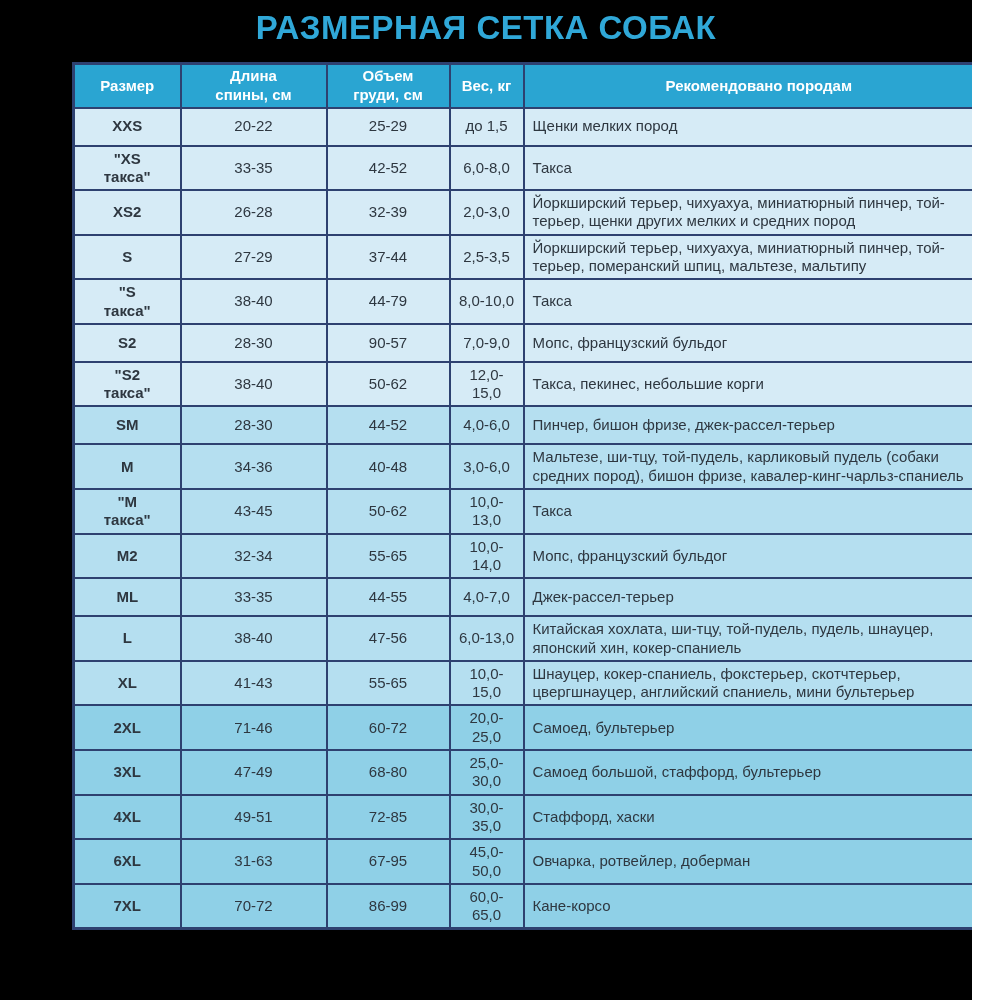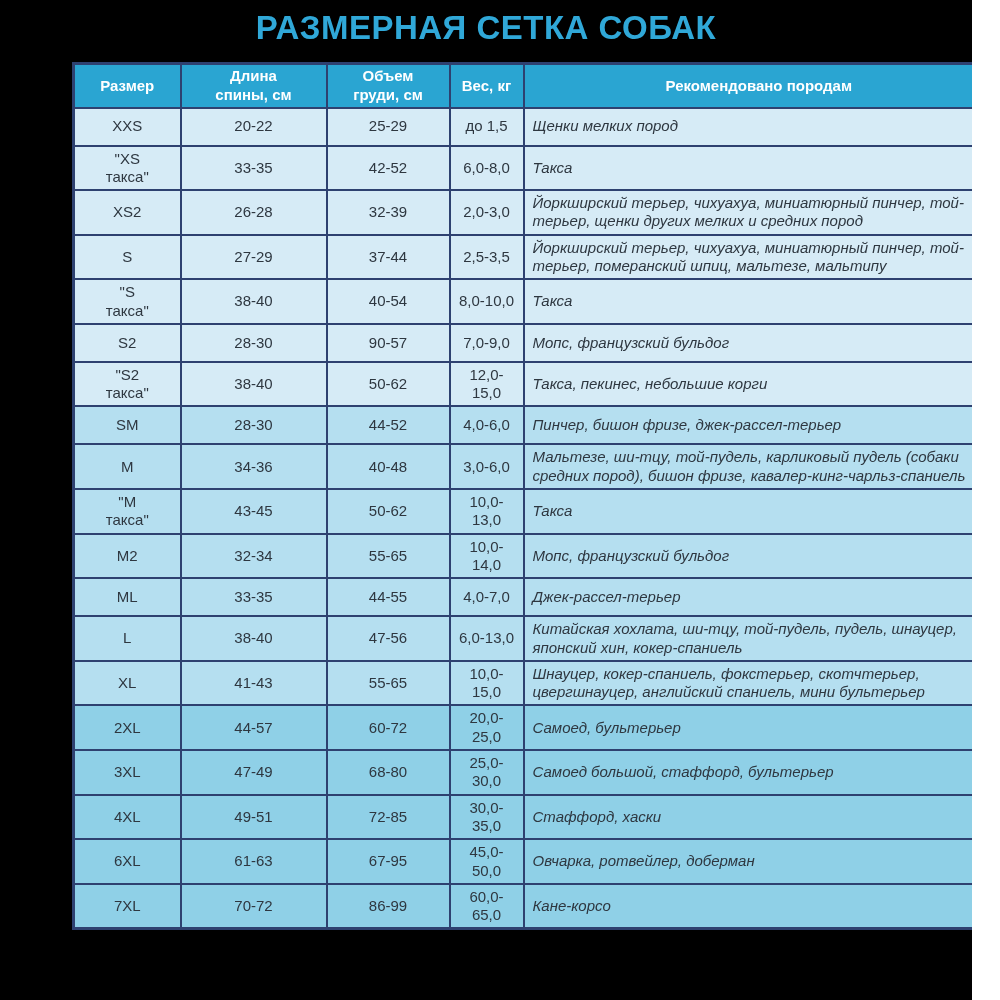--- a/index.html
+++ b/index.html
@@ -57,22 +57,22 @@
     white-space: pre-line;
     padding: 2px 4px;
   }
   th.h-breeds { text-align: center; padding-left: 3px; }
   td {
     color: var(--cell-text);
     height: 38px;
     text-align: center;
     padding: 3px 5px;
   }
-  td.cell-size { white-space: pre-line; }
-  td.cell-breeds { text-align: left; padding-left: 8px; padding-right: 6px; font-style: italic; }
+  td.cell-size { white-space: pre-line; font-weight: bold; }
+  td.cell-breeds { text-align: left; padding-left: 8px; padding-right: 6px; }
   tr.band-light  td { background: var(--band-light); }
   tr.band-medium td { background: var(--band-medium); }
   tr.band-dark   td { background: var(--band-dark); }
 </style>
 </head>
 <body>
 
 <div class="page">
 
   <h1 class="title">РАЗМЕРНАЯ СЕТКА СОБАК</h1>
@@ -123,21 +123,21 @@
           <td class="cell-size">S</td>
           <td class="cell-back-length">27-29</td>
           <td class="cell-chest-girth">37-44</td>
           <td class="cell-weight">2,5-3,5</td>
           <td class="cell-breeds">Йоркширский терьер, чихуахуа, миниатюрный пинчер, той-терьер, померанский шпиц, мальтезе, мальтипу</td>
         </tr>
         <tr class="band-light">
           <td class="cell-size">"S
 такса"</td>
           <td class="cell-back-length">38-40</td>
-          <td class="cell-chest-girth">40-54</td>
+          <td class="cell-chest-girth">44-79</td>
           <td class="cell-weight">8,0-10,0</td>
           <td class="cell-breeds">Такса</td>
         </tr>
         <tr class="band-light">
           <td class="cell-size">S2</td>
           <td class="cell-back-length">28-30</td>
           <td class="cell-chest-girth">90-57</td>
           <td class="cell-weight">7,0-9,0</td>
           <td class="cell-breeds">Мопс, французский бульдог</td>
         </tr>
@@ -194,42 +194,42 @@
         </tr>
         <tr class="band-medium">
           <td class="cell-size">XL</td>
           <td class="cell-back-length">41-43</td>
           <td class="cell-chest-girth">55-65</td>
           <td class="cell-weight">10,0-15,0</td>
           <td class="cell-breeds">Шнауцер, кокер-спаниель, фокстерьер, скотчтерьер, цвергшнауцер, английский спаниель, мини бультерьер</td>
         </tr>
         <tr class="band-dark">
           <td class="cell-size">2XL</td>
-          <td class="cell-back-length">44-57</td>
+          <td class="cell-back-length">71-46</td>
           <td class="cell-chest-girth">60-72</td>
           <td class="cell-weight">20,0-25,0</td>
           <td class="cell-breeds">Самоед, бультерьер</td>
         </tr>
         <tr class="band-dark">
           <td class="cell-size">3XL</td>
           <td class="cell-back-length">47-49</td>
           <td class="cell-chest-girth">68-80</td>
           <td class="cell-weight">25,0-30,0</td>
           <td class="cell-breeds">Самоед большой, стаффорд, бультерьер</td>
         </tr>
         <tr class="band-dark">
           <td class="cell-size">4XL</td>
           <td class="cell-back-length">49-51</td>
           <td class="cell-chest-girth">72-85</td>
           <td class="cell-weight">30,0-35,0</td>
           <td class="cell-breeds">Стаффорд, хаски</td>
         </tr>
         <tr class="band-dark">
           <td class="cell-size">6XL</td>
-          <td class="cell-back-length">61-63</td>
+          <td class="cell-back-length">31-63</td>
           <td class="cell-chest-girth">67-95</td>
           <td class="cell-weight">45,0-50,0</td>
           <td class="cell-breeds">Овчарка, ротвейлер, доберман</td>
         </tr>
         <tr class="band-dark">
           <td class="cell-size">7XL</td>
           <td class="cell-back-length">70-72</td>
           <td class="cell-chest-girth">86-99</td>
           <td class="cell-weight">60,0-65,0</td>
           <td class="cell-breeds">Кане-корсо</td>

